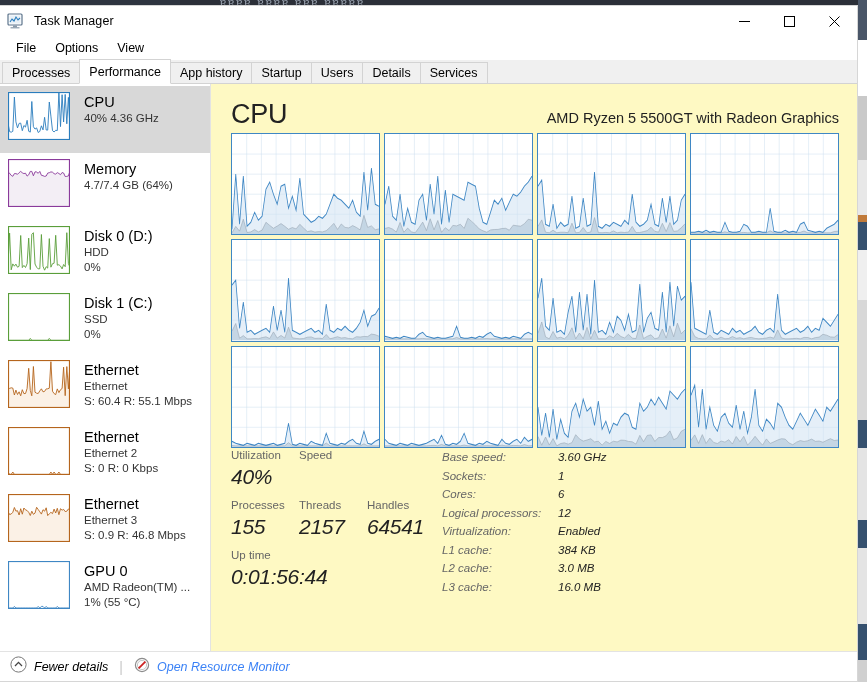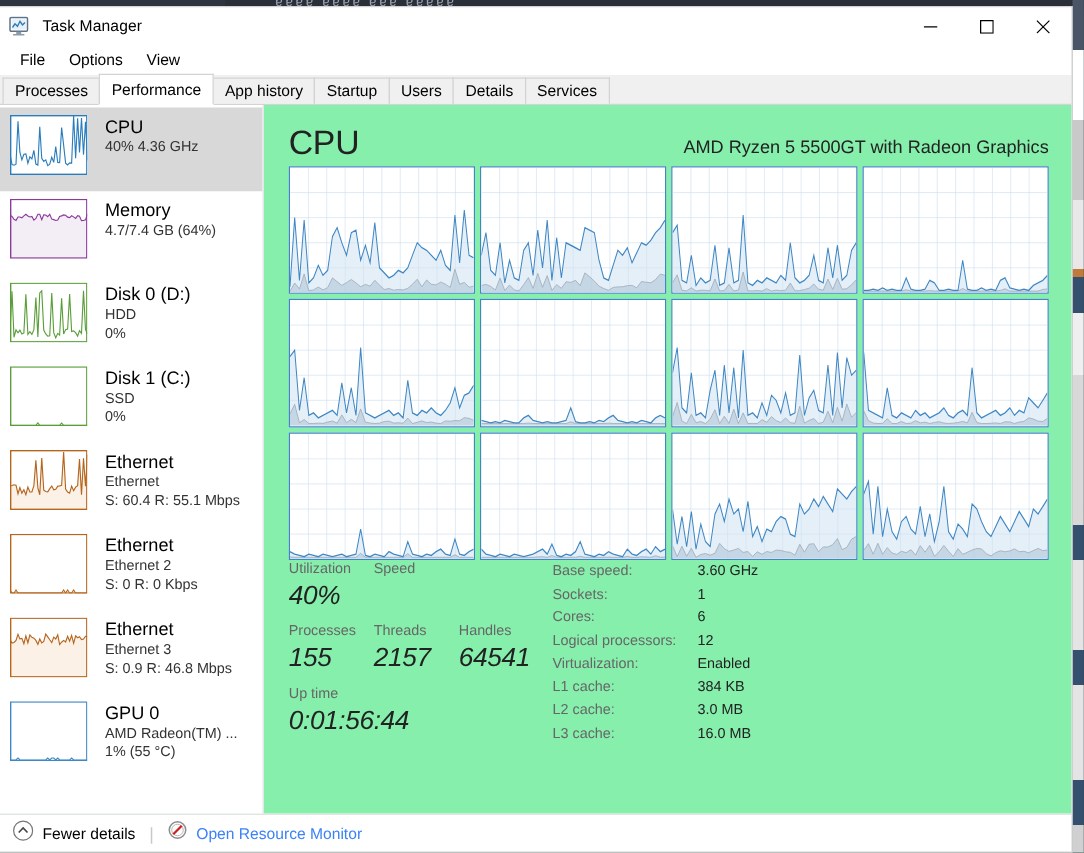--- a/index.html
+++ b/index.html
@@ -101,21 +101,21 @@
     background: #ffffff;
     height: 25px;
     padding-top: 5px;
     font-weight: normal;
     position: relative; z-index: 3;
     border-bottom: 1px solid #ffffff;
     margin-bottom: -1px;
   }
 
   
-  #body { flex: 1 1 auto; display: flex; min-height: 0; background: #86efac; justify-content: space-between; }
+  #body { flex: 1 1 auto; display: flex; min-height: 0; background: #fef9c3; justify-content: space-between; }
 
   
   #sidebar {
     width: 211px; flex: 0 0 211px;
     background: #ffffff;
     border-right: 1px solid #e3e3e3;
     overflow: hidden;
     padding-top: 2px;
   }
   .side-item {
@@ -155,35 +155,35 @@
 
   
   #stats { display: flex; margin-top: 0; }
   #stats-left { width: 205px; flex: 0 0 205px; }
   .stat-row { display: flex; margin-bottom: 7px; }
   .stat-col { width: 68px; }
   .stat-col.wide { width: 100%; }
   .stat-lbl { font-size: 11.5px; color: #666; line-height: 15px; }
   .stat-val { font-size: 21px; color: #222; line-height: 28px; letter-spacing: -.3px; font-style: italic; }
 
-  #stats-right { flex: 1 1 auto; padding-left: 6px; }
+  #stats-right { flex: 1 1 auto; padding-left: 6px; font-style: italic; }
   .spec-row { display: flex; line-height: 18.5px; }
   .spec-lbl { font-size: 11.5px; color: #666; width: 116px; flex: 0 0 116px; }
   .spec-val { font-size: 11.5px; color: #222; }
 
   
   #statusbar {
     height: 30px; flex: 0 0 30px;
     display: flex; align-items: center;
     background: #ffffff;
     border-top: 1px solid #e3e3e3;
     padding-left: 10px;
     gap: 8px;
   }
-  .sb-link { display: flex; align-items: center; gap: 7px; cursor: default; }
+  .sb-link { display: flex; align-items: center; gap: 7px; cursor: default; font-style: italic; }
   .sb-txt { font-size: 12.5px; color: #000; }
   .sb-txt.blue { color: #3b82f6; }
   .sb-sep { color: #c8c8c8; font-size: 14px; margin: 0 3px; }
 </style>
 </head>
 <body>
 
 <div id="bg-strip-top">
   <span class="ghost-text">ɐɐɐɐ ɐɐɐɐ ɐɐɐ ɐɐɐɐɐ</span>
 </div>

